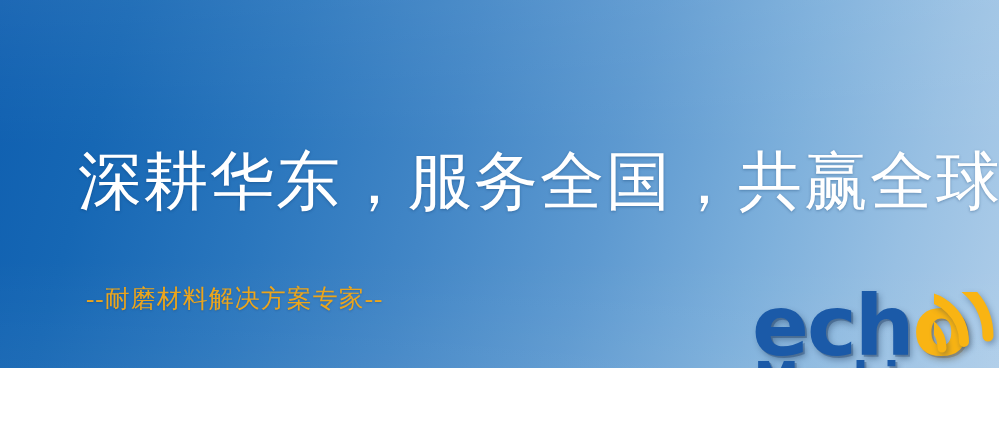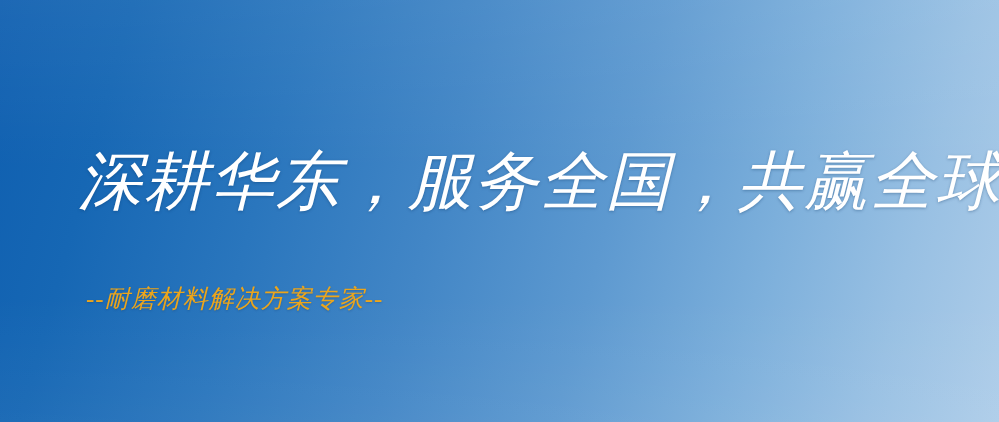--- a/index.html
+++ b/index.html
@@ -4,35 +4,34 @@
 <style>
   html, body {
     margin: 0;
     padding: 0;
     background: #ffffff;
   }
 
   #banner {
     position: relative;
     width: 999px;
-    height: 422px;
+    height: 368px;
     overflow: hidden;
     font-family: "Liberation Sans", sans-serif;
     
     background:
       linear-gradient(105deg,
         #0f5fb0 0%,
         #1667b4 12%,
         #2a76bd 28%,
         #4286c6 44%,
         #5d99d0 60%,
         #7cafdb 75%,
         #98c0e3 88%,
         #aecde9 100%);
-    font-style: italic;
   }
 
   
   #banner-sheen {
     position: absolute;
     inset: 0;
     background: linear-gradient(180deg,
       rgba(255,255,255,0.06) 0%,
       rgba(255,255,255,0.00) 40%,
       rgba(255,255,255,0.00) 70%,
@@ -135,14 +134,31 @@
 <body>
 
 <div id="banner">
 
   <div id="banner-sheen"></div>
 
   <div id="headline">深耕华东，服务全国，共赢全球</div>
 
   <div id="subtitle">--耐磨材料解决方案专家--</div>
 
+  <div id="logo">
+
+    <div class="logo-row-echo">
+
+      <div id="logo-echo-text"><span>ech</span><span class="gold-o">o</span></div>
+
+      <svg id="logo-waves" viewBox="0 0 66 64">
+        <path d="M 8 56 A 30 30 0 0 0 -22 26" fill="none" stroke="#f9b413" stroke-width="9" stroke-linecap="round"></path>
+        <path d="M 30 50 A 46 46 0 0 0 -16 4" fill="none" stroke="#f9b413" stroke-width="10" stroke-linecap="round"></path>
+        <path d="M 54 44 A 62 62 0 0 0 -8 -18" fill="none" stroke="#f9b413" stroke-width="11" stroke-linecap="round"></path>
+      </svg>
+
+    </div>
+
+    <div id="logo-machinery"><span>Machinery</span></div>
+
+  </div>
 
 </div>
 
 </body></html>

